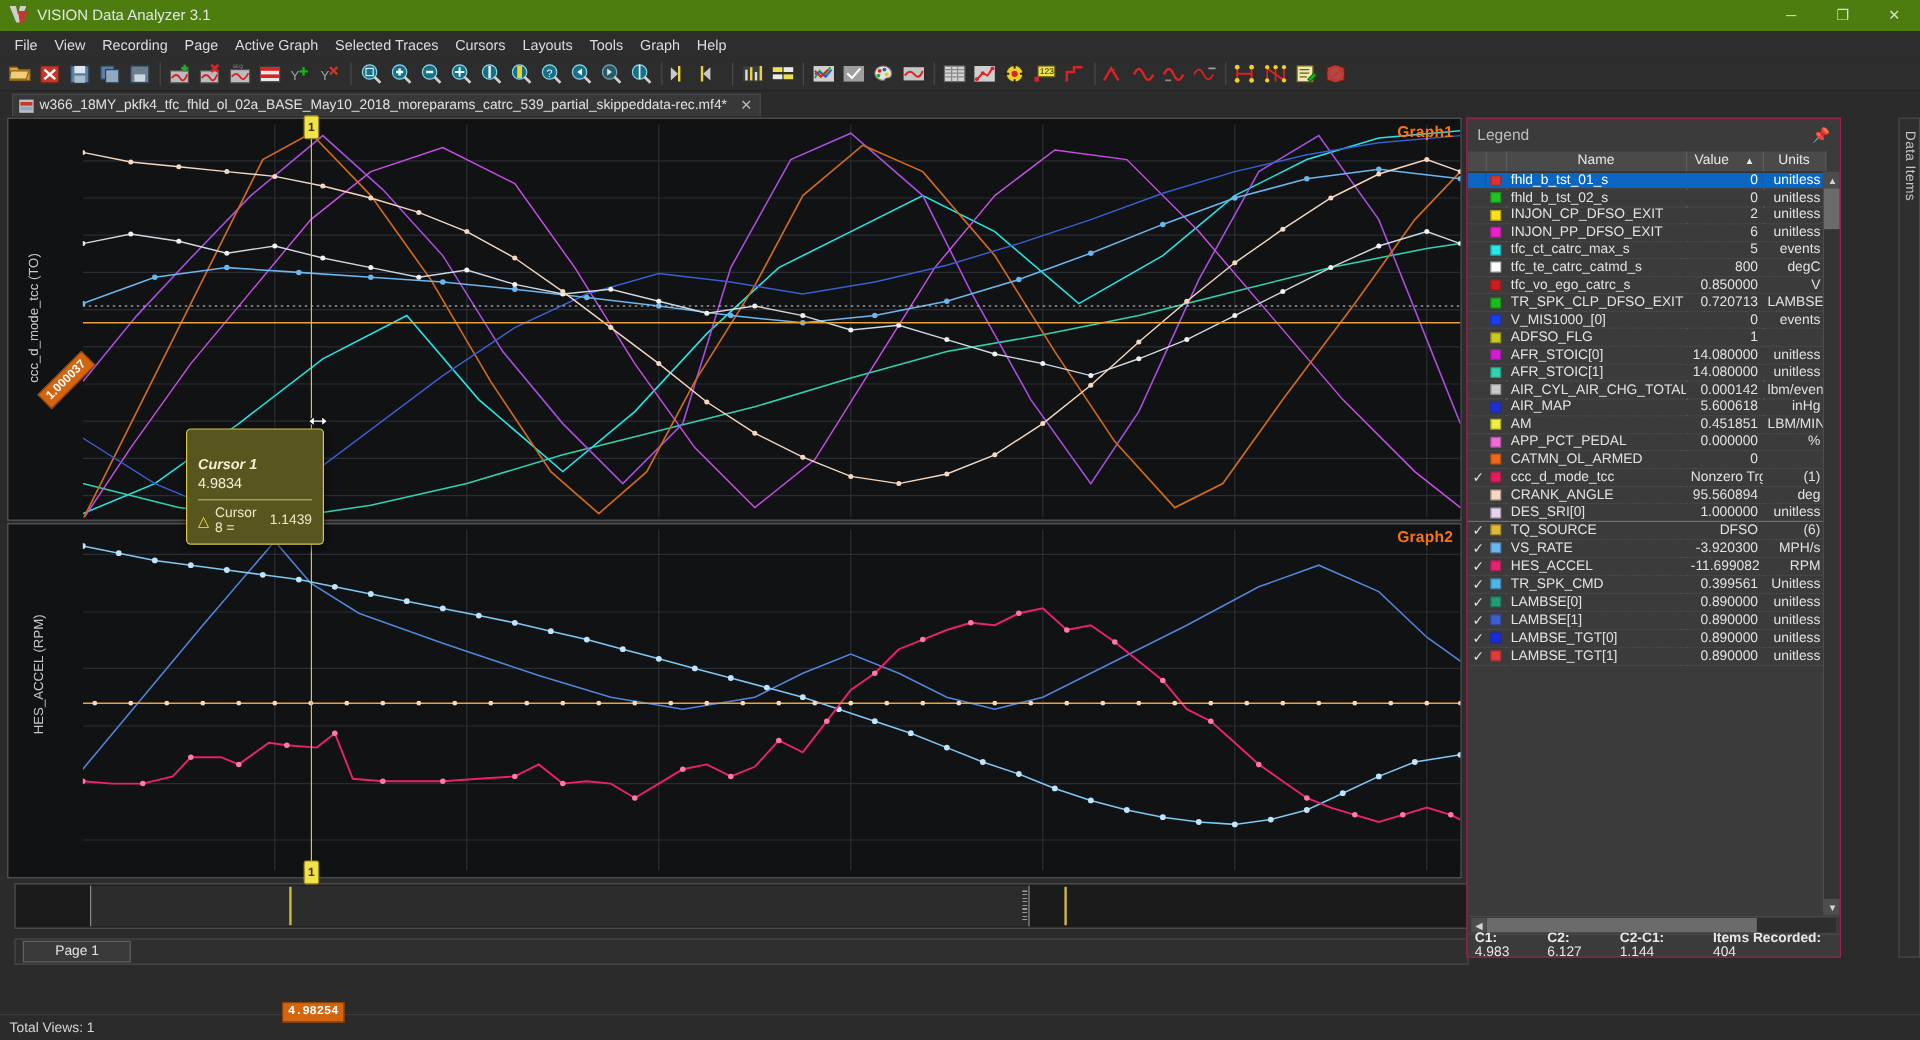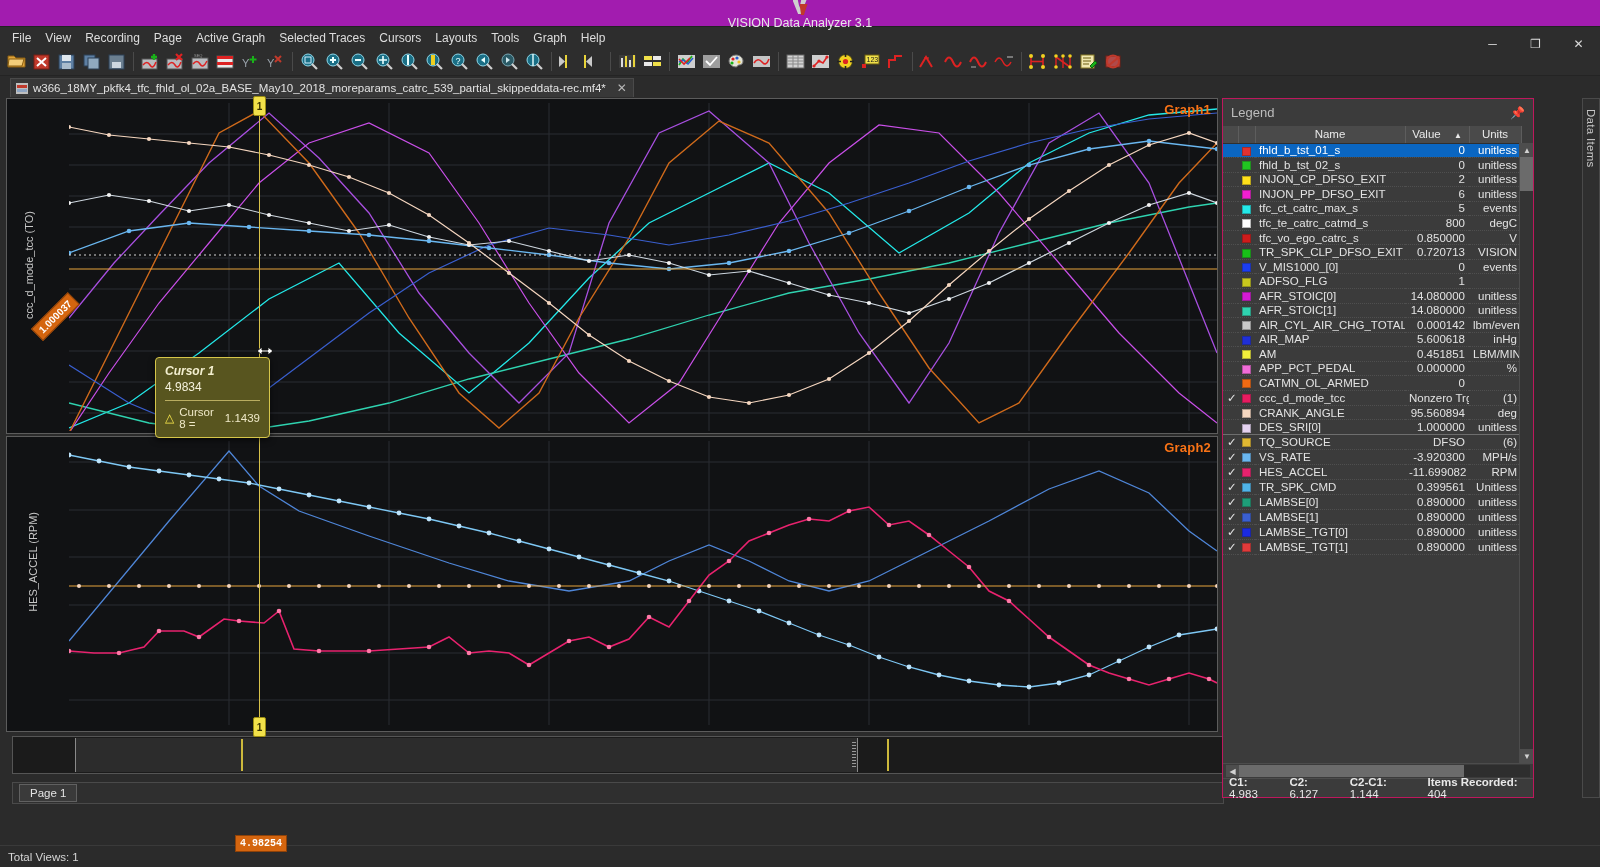--- a/index.html
+++ b/index.html
@@ -7,24 +7,23 @@
     margin: 0; padding: 0;
     width: 1600px; height: 867px;
     background: #2b2b2b;
     font-family: "Liberation Sans", sans-serif;
     overflow: hidden;
   }
   body { position: relative; color: #d8d8d8; font-size: 12px; }
 
   
   #titlebar {
-    height: 27px; background: #a21caf;
+    height: 27px; background: #4d7c0f;
     display: flex; align-items: center;
     border-bottom: 1px solid #222;
-    flex-direction: column;
   }
   #titlebar .app-icon {
     width: 16px; height: 16px; margin: 0 7px 0 8px;
     position: relative; flex: none;
   }
   #titlebar .app-icon .k1 {
     position:absolute; left:0; top:0; width:14px; height:14px;
     background:#cfcfcf; clip-path: polygon(0 0,38% 0,50% 55%,62% 0,100% 0,60% 100%,40% 100%);
   }
   #titlebar .app-icon .k2 {
@@ -98,21 +97,21 @@
   .xtick { position:absolute; font-size:11px; color:#c9c9c9; }
 
   .cursorline { position:absolute; width:1px; background:#d8c24a; top:0; bottom:0; z-index:6;}
   .cursorflag {
     position:absolute; width:13px; height:20px; background:#f2e14a; border:1px solid #9a8c12;
     border-radius:2px; color:#3a3300; font-size:10px; display:flex; align-items:center; justify-content:center;
     z-index:9; font-weight:bold;
   }
   #tooltip {
     position:absolute; z-index:12; background:#58551f; border:1px solid #d6c64a; border-radius:4px;
-    padding:6px 9px 7px 9px; width:115px; box-shadow:0 2px 6px rgba(0,0,0,.6);
+    padding:22px 9px 7px 9px; width:115px; box-shadow:0 2px 6px rgba(0,0,0,.6);
   }
   #tooltip .t1 { font-style:italic; font-weight:bold; color:#f3efd0; font-size:12px; }
   #tooltip .t2 { color:#f5f2dc; font-size:12px; margin-top:2px;}
   #tooltip .rule { height:1px; background:#b9ad60; margin:6px 0 5px 0;}
   #tooltip .t3 { color:#efe9c8; font-size:11.5px; display:flex; align-items:center; gap:5px;}
   #tooltip .tri { color:#f2e14a; font-size:12px;}
   .orangetag {
     position:absolute; background:#d4650f; color:#fff; font-size:10px; font-weight:bold;
     padding:2px 4px; border:1px solid #8e4209; z-index:10; white-space:nowrap;
   }
@@ -131,21 +130,21 @@
     background: repeating-linear-gradient(to bottom,#9a9a9a 0 1px,transparent 1px 3px);}
   .ov-cursor { position:absolute; top:2px; width:2px; height:32px; background:#cdb93c;}
 
   
   #pagetabs {
     position:absolute; left:6px; top:684px; width:1212px; height:22px;
     border:1px solid #4a4a4a; background:#2f2f2f; display:flex; align-items:center; padding-left:6px;
   }
   #pagetab {
     height:18px; background:#3a3a3a; border:1px solid #616161; display:flex; align-items:center;
-    padding:0 10px; font-size:11.5px; color:#e4e4e4;
+    padding:0 26px; font-size:11.5px; color:#e4e4e4;
   }
 
   
   #legendpane {
     position:absolute; left:1222px; top:0px; width:312px; height:700px;
     background:#3b3b3b; border:1px solid #be185d;
     display:flex; flex-direction:column;
   }
   #legend-header {
     height:27px; display:flex; align-items:center; padding-left:8px;
@@ -985,21 +984,21 @@
               <td class="c-col"><i style="background: rgb(207, 27, 27);"></i></td>
               <td class="c-name">tfc_vo_ego_catrc_s</td>
               <td class="c-val">0.850000</td>
               <td class="c-units">V</td>
             </tr>
             <tr>
               <td class="c-chk"></td>
               <td class="c-col"><i style="background: rgb(24, 192, 24);"></i></td>
               <td class="c-name">TR_SPK_CLP_DFSO_EXIT</td>
               <td class="c-val">0.720713</td>
-              <td class="c-units">VISION</td>
+              <td class="c-units">LAMBSE</td>
             </tr>
             <tr>
               <td class="c-chk"></td>
               <td class="c-col"><i style="background: rgb(27, 61, 240);"></i></td>
               <td class="c-name">V_MIS1000_[0]</td>
               <td class="c-val">0</td>
               <td class="c-units">events</td>
             </tr>
             <tr>
               <td class="c-chk"></td>

